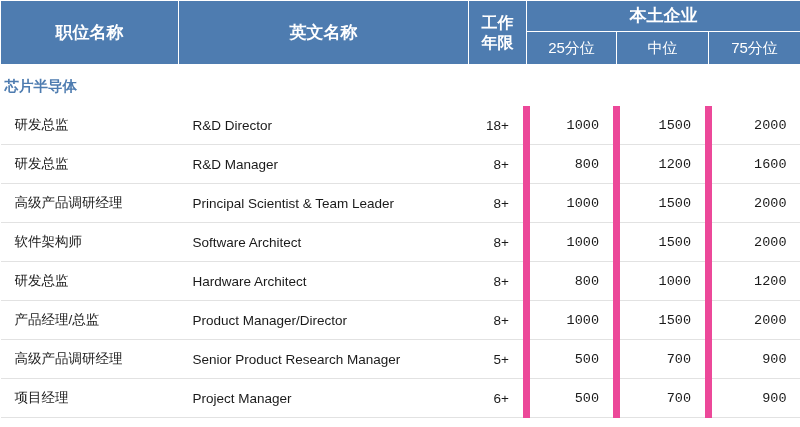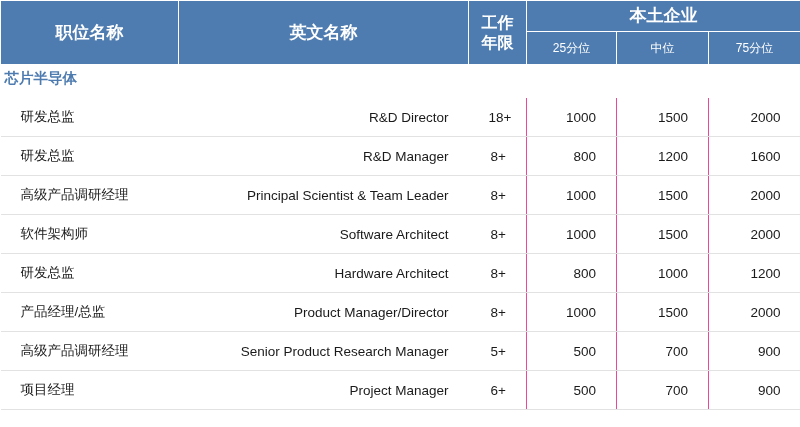--- a/index.html
+++ b/index.html
@@ -34,51 +34,51 @@
   thead th.h-title {
     height: 48px;
   }
   thead th.h-group {
     height: 22px;
     border-bottom: 1px solid #ffffff;
   }
   thead th.h-sub {
     height: 24px;
     font-weight: normal;
-    font-size: 12px;
+    font-size: 15px;
   }
   thead th.h-years {
     font-size: 16px;
   }
   
   tbody tr.section-row td {
     border: none;
-    padding: 4px 4px 10px 4px;
+    padding: 12px 4px 10px 4px;
   }
   .section-label {
     color: #4e7cb0;
     font-size: 14.5px;
     font-weight: bold;
   }
   
   tbody tr.data-row td {
     border: none;
     border-bottom: 1px solid #e2e2e2;
     font-size: 13.5px;
     height: 38px;
     vertical-align: middle;
-    padding: 0 20px;
+    padding: 0 14px;
     color: #1a1a1a;
   }
   td.c-cn {
     text-align: left;
     padding-left: 4px;
   }
   td.c-en {
-    text-align: right;
+    text-align: left;
     padding-left: 8px;
   }
   td.c-years {
     text-align: right;
     padding-right: 12px;
   }
   td.c-num {
     text-align: right;
     padding-right: 14px;
   }
@@ -87,21 +87,22 @@
   tbody tr.data-row td.c-years {
     font-family: "Liberation Sans", sans-serif;
   }
   tbody tr.tail-row td {
     border: none;
     border-bottom: 1px solid #e2e2e2;
     height: 16px;
   }
   
   tbody tr.data-row td.sep-left {
-    border-left: 1px solid #ec4899;
+    border-left: 7px solid #ec4899;
+    font-family: Liberation Mono, monospace;
   }
 </style>
 </head>
 <body>
 
 <table class="salary-table">
   <colgroup>
     <col style="width:178px">
     <col style="width:290px">
     <col style="width:58px">

